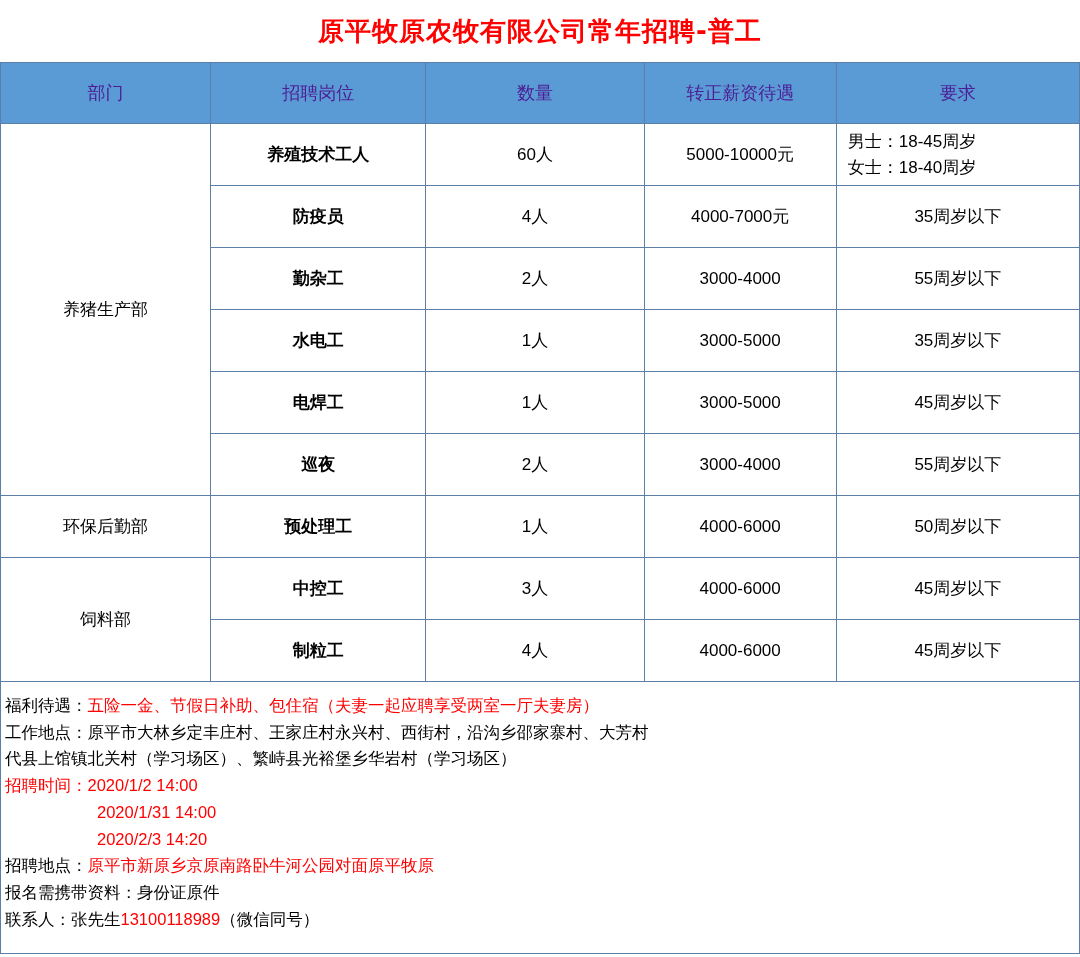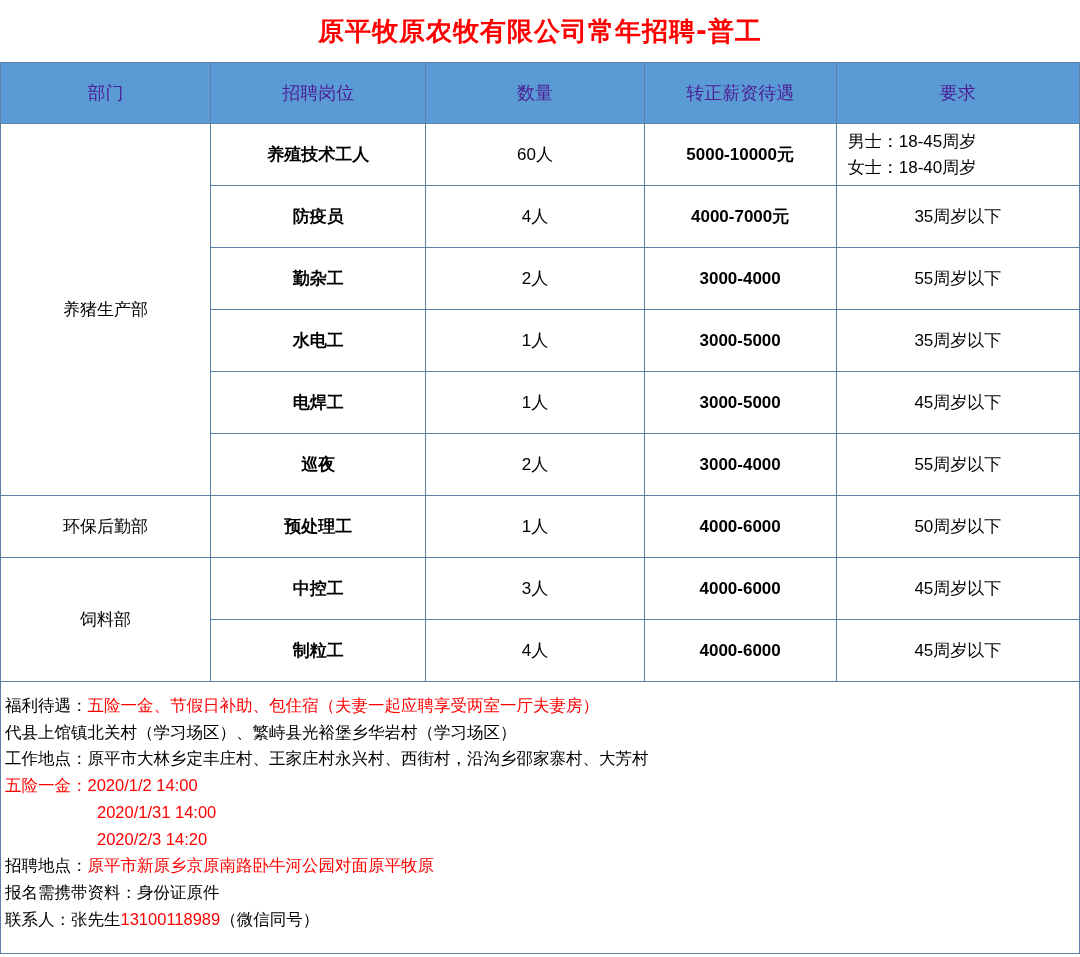--- a/index.html
+++ b/index.html
@@ -65,21 +65,20 @@
   td.post {
     font-size: 18px;
     font-weight: bold;
   }
   td.num {
     font-size: 17px;
     margin-top: 14px;
   }
   td.sal {
     font-size: 16px;
-    font-weight: bold;
   }
   td.req {
     font-size: 16px;
   }
   tr.row { height: 62px; }
   tr.row-tall { height: 62px; }
   .req-two-line {
     line-height: 1.5;
     text-align: left;
     padding-left: 10px;
@@ -190,27 +189,27 @@
         <td class="req">45周岁以下</td>
       </tr>
     </tbody>
   </table>
 
   <div class="footer">
     <div class="f-line">
       <span class="black">福利待遇：</span><span class="red">五险一金、节假日补助、包住宿（夫妻一起应聘享受两室一厅夫妻房）</span>
     </div>
     <div class="f-line">
+      <span class="black">工作地点：</span><span class="black">原平市大林乡定丰庄村、王家庄村永兴村、西街村，沿沟乡邵家寨村、大芳村</span>
+    </div>
+    <div class="f-line">
       <span class="black">代县上馆镇北关村（学习场区）、繁峙县光裕堡乡华岩村（学习场区）</span>
     </div>
     <div class="f-line">
-      <span class="black">工作地点：</span><span class="black">原平市大林乡定丰庄村、王家庄村永兴村、西街村，沿沟乡邵家寨村、大芳村</span>
-    </div>
-    <div class="f-line">
-      <span class="red">五险一金：</span><span class="red">2020/1/2 14:00</span>
+      <span class="red">招聘时间：</span><span class="red">2020/1/2 14:00</span>
     </div>
     <div class="f-line indent-time">
       <span class="red">2020/1/31 14:00</span>
     </div>
     <div class="f-line indent-time">
       <span class="red">2020/2/3 14:20</span>
     </div>
     <div class="f-line">
       <span class="black">招聘地点：</span><span class="red">原平市新原乡京原南路卧牛河公园对面原平牧原</span>
     </div>

